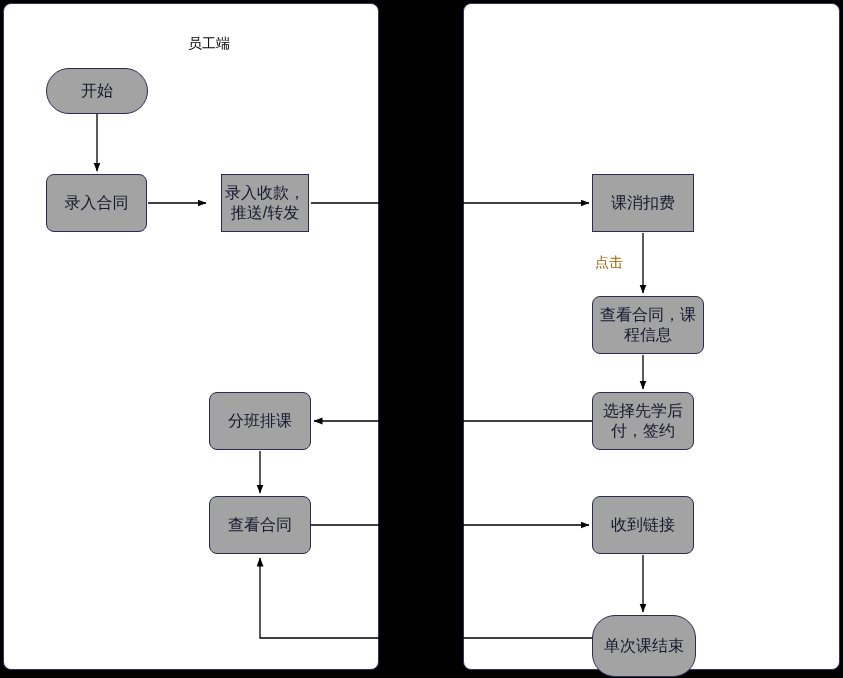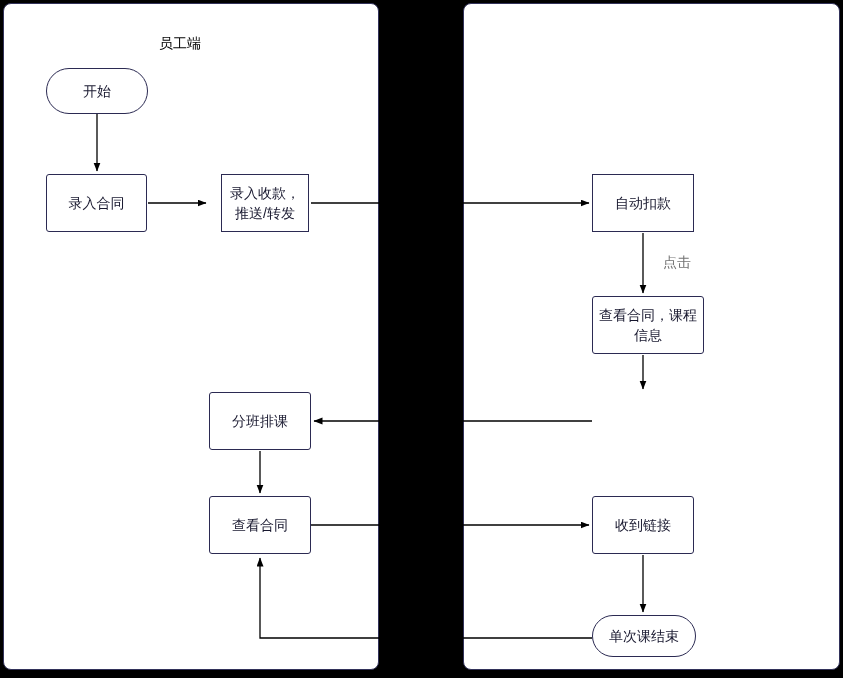--- a/index.html
+++ b/index.html
@@ -12,43 +12,43 @@
     border:1px solid #32325a;border-radius:8px;box-sizing:border-box;z-index:1;
   }
   .panel-left{left:3px;width:376px;}
   .panel-right{left:463px;width:377px;}
   .edges{position:absolute;left:0;top:0;z-index:2;pointer-events:none;}
   .band{position:absolute;left:379px;top:0;width:84px;height:678px;background:#000;z-index:3;}
   .lane-title{
     position:absolute;top:35px;z-index:4;text-align:center;
     font-size:14px;color:#000;
   }
-  .lane-title.left{left:18px;width:324px;}
+  .lane-title.left{left:3px;width:324px;padding-left:44px;}
   .lane-title.right{left:463px;width:377px;}
   .node{
     position:absolute;z-index:4;display:flex;align-items:center;justify-content:center;
-    text-align:center;background:#ffffff;border:1px solid #2b2a52;color:#17172e;
-    font-size:14px;line-height:20px;box-sizing:border-box;padding:2px 2px;
+    text-align:center;background:#a3a3a3;border:1px solid #2b2a52;color:#17172e;
+    font-size:16px;line-height:20px;box-sizing:border-box;padding:2px 2px;
   }
-  .rounded{border-radius:3px;}
+  .rounded{border-radius:8px;}
   .stadium{border-radius:23px;}
   .sharp{border-radius:0;}
   .n-start{left:46px;top:68px;width:102px;height:46px;}
   .n-contract{left:46px;top:174px;width:101px;height:58px;}
   .n-payment{left:221px;top:174px;width:88px;height:58px;}
   .n-schedule{left:209px;top:392px;width:102px;height:58px;}
   .n-deductlesson{left:209px;top:496px;width:102px;height:58px;}
   .n-link{left:592px;top:174px;width:102px;height:58px;}
   .n-view{left:592px;top:296px;width:112px;height:58px;}
   .n-sign{left:592px;top:392px;width:102px;height:58px;}
   .n-autodeduct{left:592px;top:496px;width:102px;height:58px;}
-  .n-lessonend{left:592px;top:615px;width:104px;height:42px;}
+  .n-lessonend{left:592px;top:615px;width:104px;height:62px;}
   .edge-label{
-    position:absolute;left:592px;top:254px;width:102px;z-index:4;text-align:right;
-    font-size:14px;color:#737373;
+    position:absolute;left:592px;top:254px;width:102px;z-index:4;text-align:left;
+    font-size:14px;color:#a16207;
   }
   .edge-label span{background:#fff;padding:0 3px;}
 </style>
 </head>
 <body>
 
 <div class="stage">
 
   <div class="panel panel-left"></div>
   <div class="panel panel-right"></div>
@@ -75,22 +75,23 @@
 
   <div class="band"></div>
 
   <div class="lane-title left">员工端</div>
 
   <div class="node stadium n-start">开始</div>
   <div class="node rounded n-contract">录入合同</div>
   <div class="node sharp n-payment">录入收款，推送/转发</div>
   <div class="node rounded n-schedule">分班排课</div>
   <div class="node rounded n-deductlesson">查看合同</div>
-  <div class="node sharp n-link">自动扣款</div>
+  <div class="node sharp n-link">课消扣费</div>
   <div class="node rounded n-view">查看合同，课程信息</div>
+  <div class="node rounded n-sign">选择先学后付，签约</div>
   <div class="node rounded n-autodeduct">收到链接</div>
   <div class="node stadium n-lessonend">单次课结束</div>
 
   <div class="edge-label">
     <span>点击</span>
   </div>
 
 </div>
 
 </body></html>

